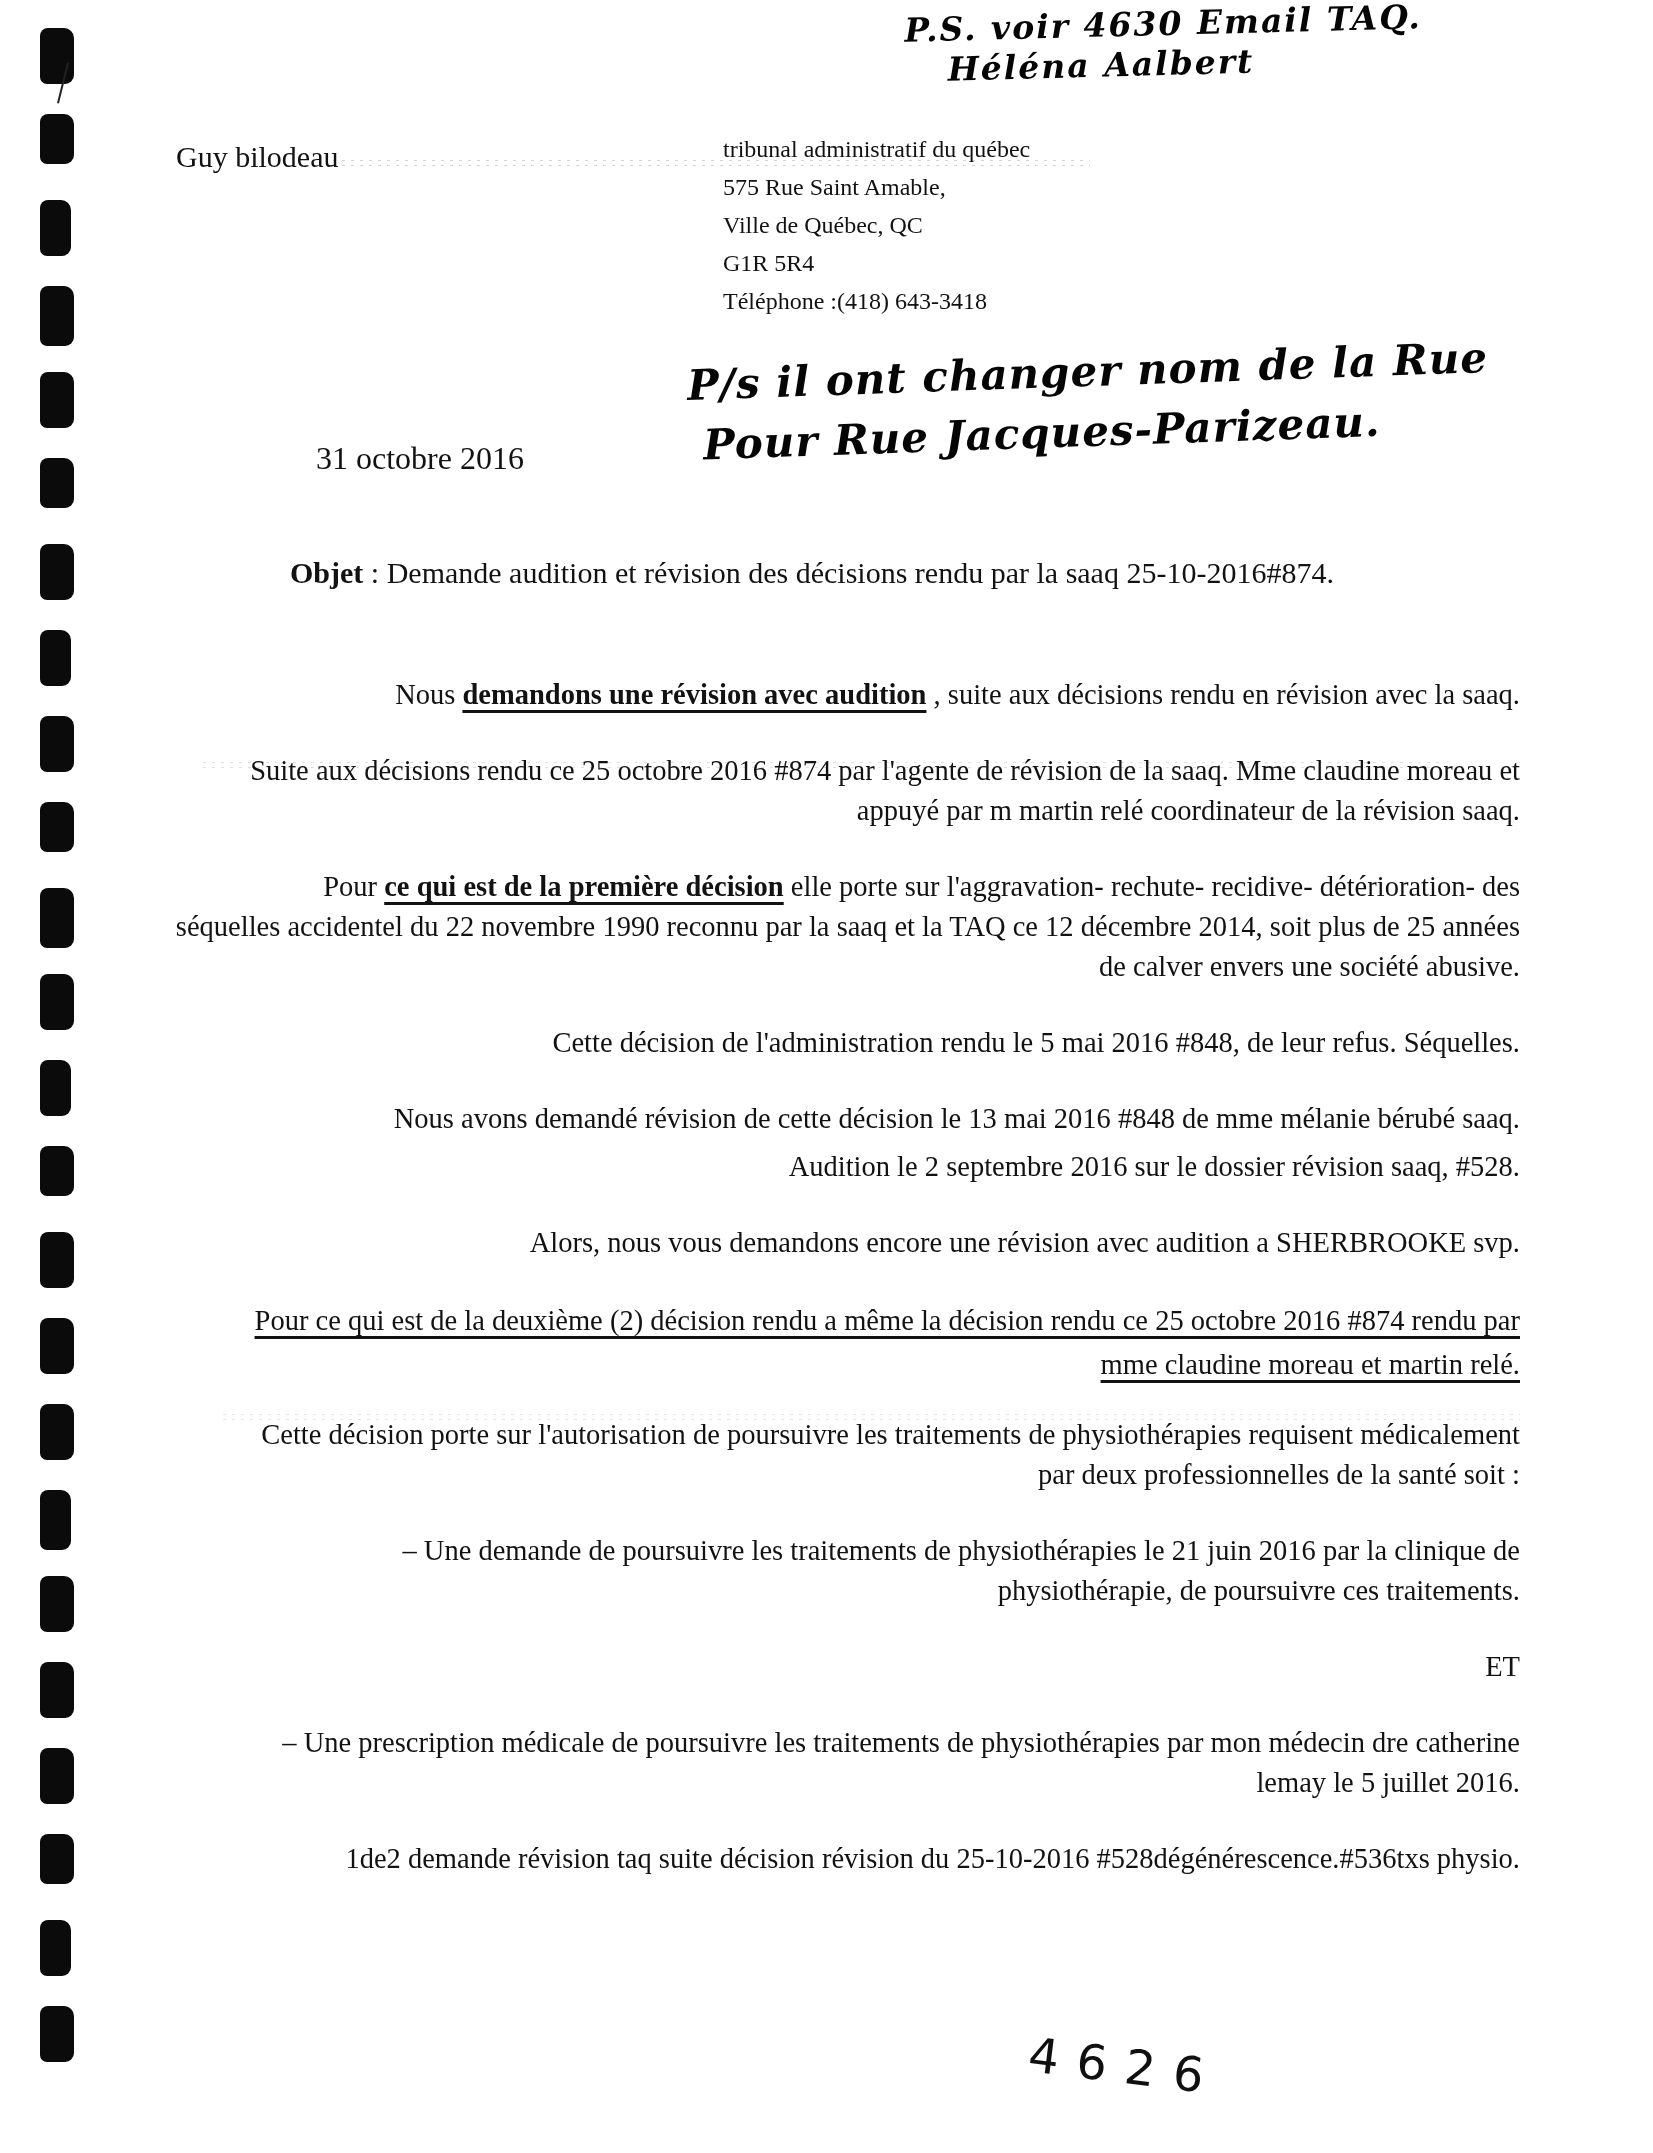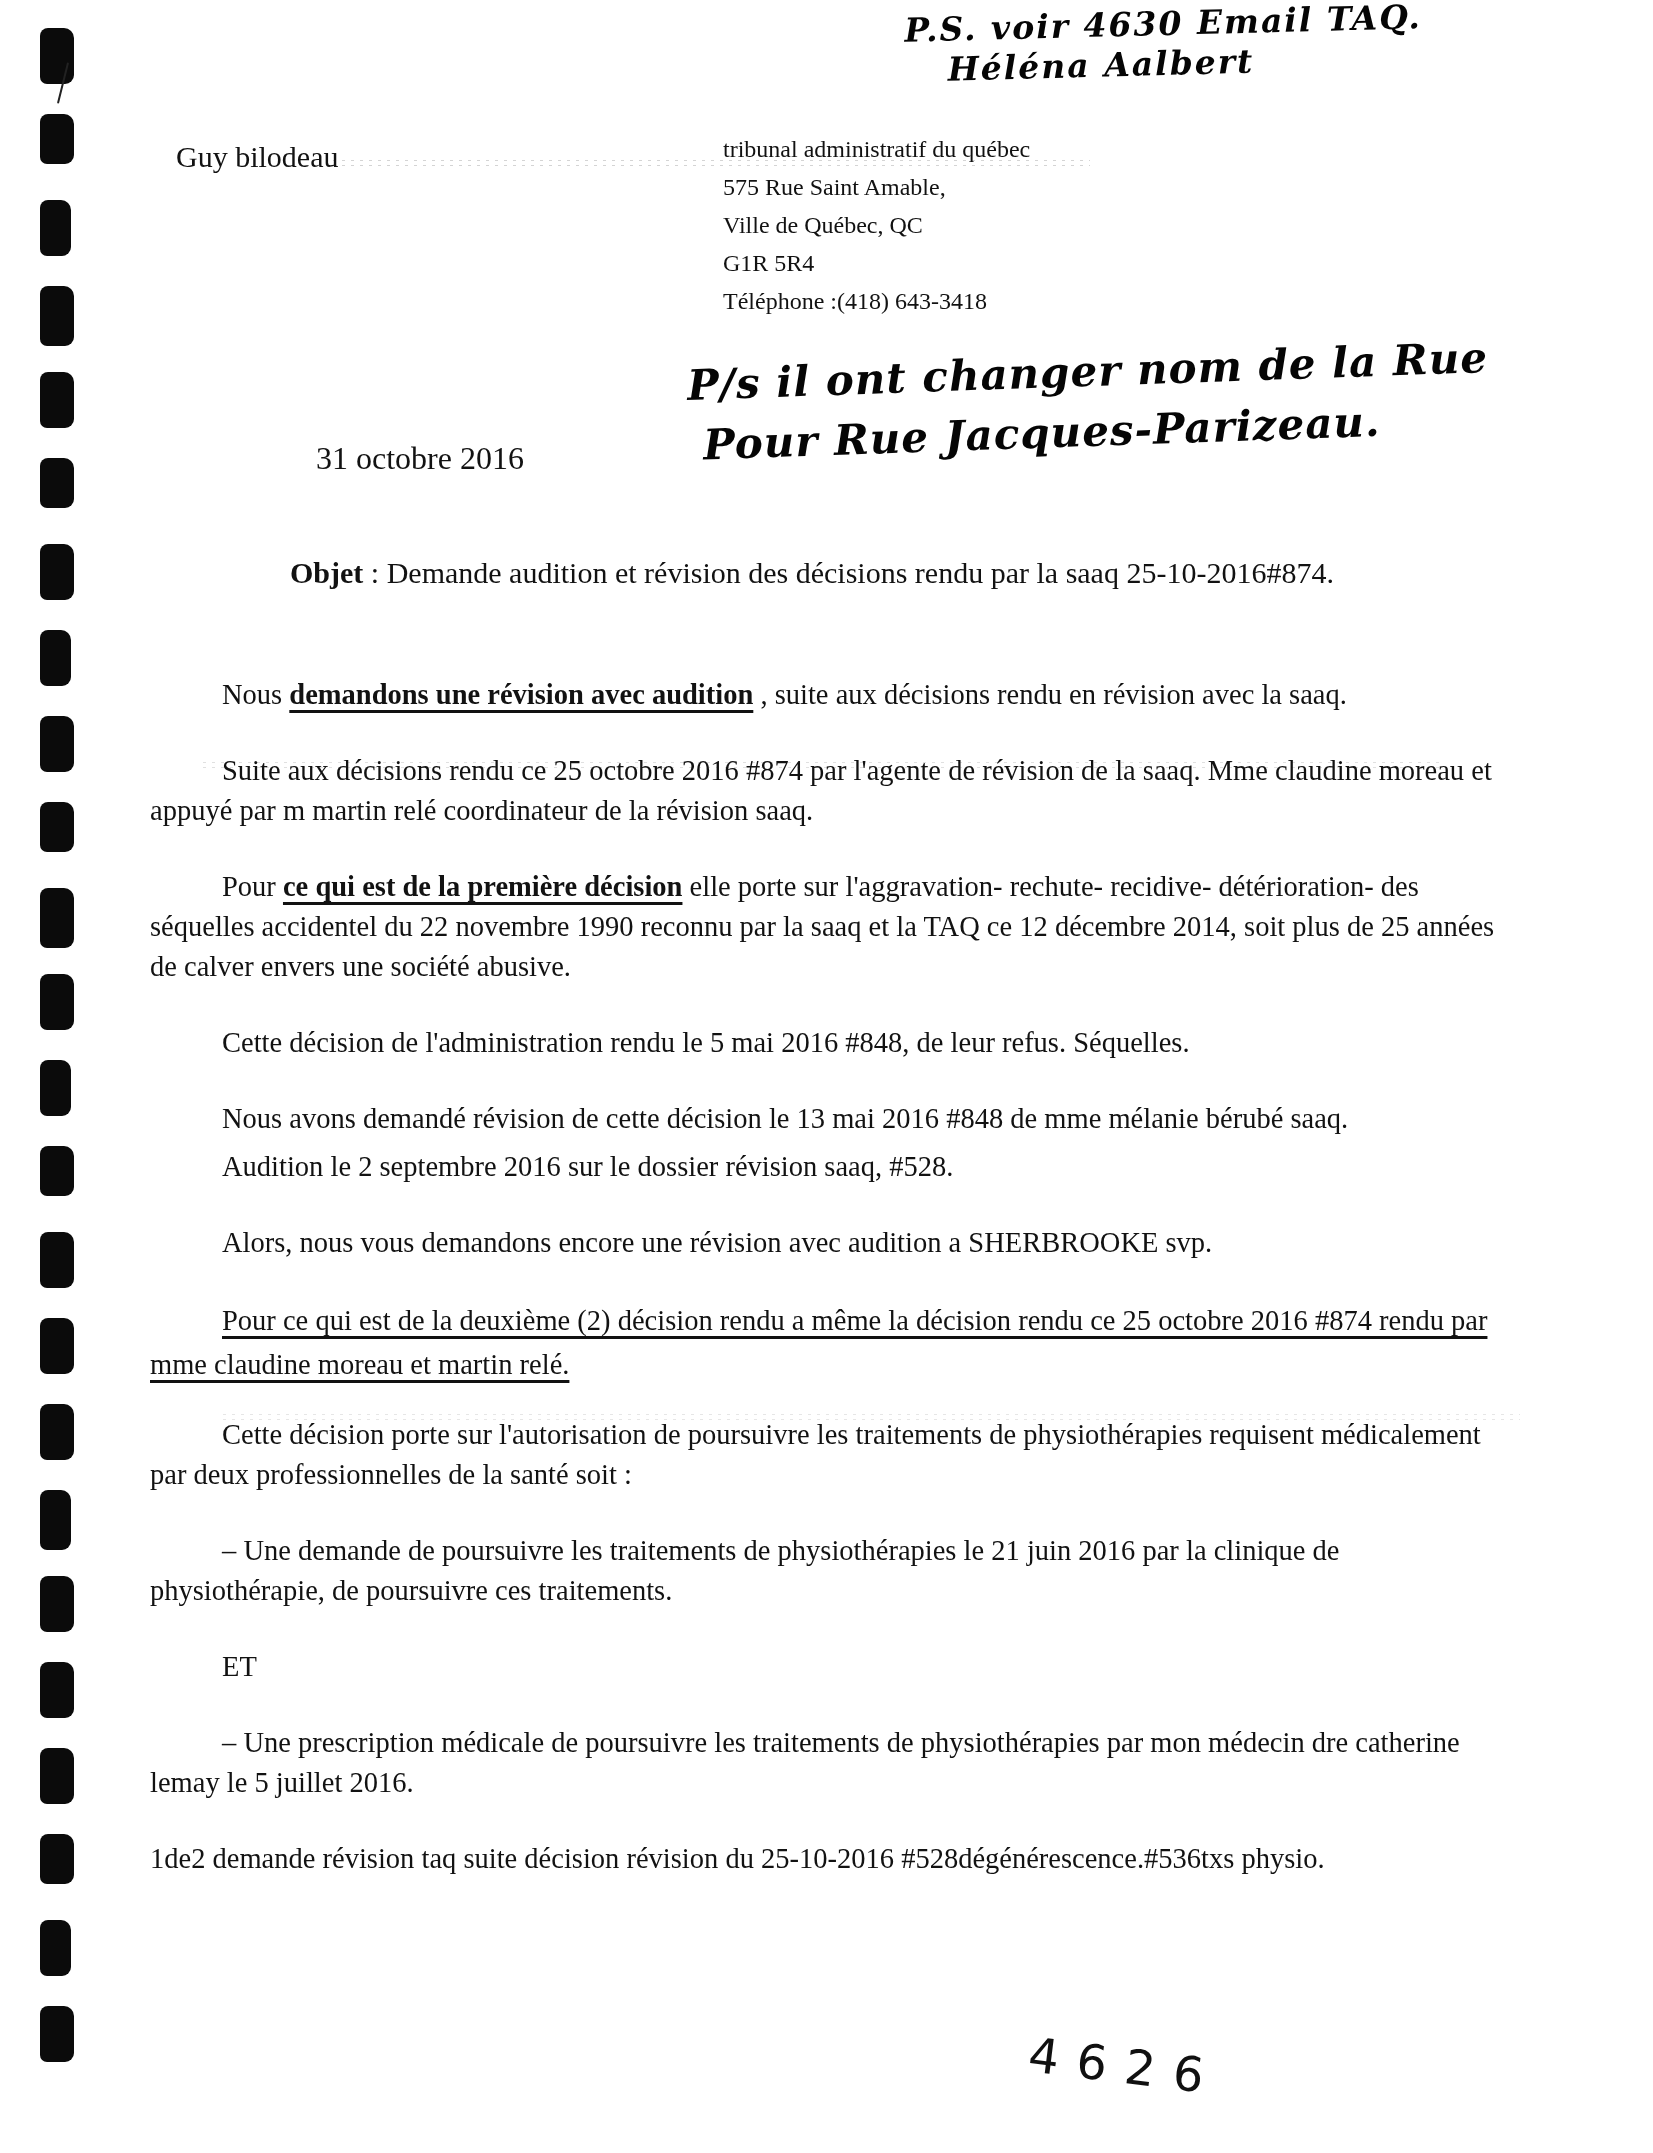--- a/index.html
+++ b/index.html
@@ -35,21 +35,21 @@
   .sender { position:absolute; left:150px; top:140px; font-size:30px;margin-left:26px; }
 
   .recipient { position:absolute; left:723px; top:130px; font-size:24px; line-height:38px; }
   .recipient div { white-space:nowrap; }
 
   .date-line { position:absolute; left:316px; top:440px; font-size:32px; }
 
   .subject-line { position:absolute; left:290px; top:556px; font-size:30px; width:1250px; }
   .subject-label { font-weight:bold; }
 
-  .body-block { position:absolute; left:150px; top:675px; width:1370px; font-size:28.5px; line-height:40px; }
+  .body-block { position:absolute; left:150px; top:675px; width:1370px; font-size:28.5px; line-height:40px;text-align:right; }
   .body-block p { margin:0 0 36px 0; text-indent:72px; }
   .body-block p.no-indent { text-indent:0; }
   .body-block p.tight { margin-bottom:8px; }
   .emph { font-weight:bold; text-decoration:underline; text-decoration-thickness:3px; text-underline-offset:6px; }
   .h2 { font-weight:bold; line-height:44px; margin-bottom:28px !important; }
   .h2 .emph { font-weight:normal; }
 
   .page-stamp { position:absolute; left:1028px; top:2038px; font-family:"DejaVu Sans", sans-serif;
     font-size:48px; letter-spacing:18px; transform:rotate(7deg); color:#101010; }
 

